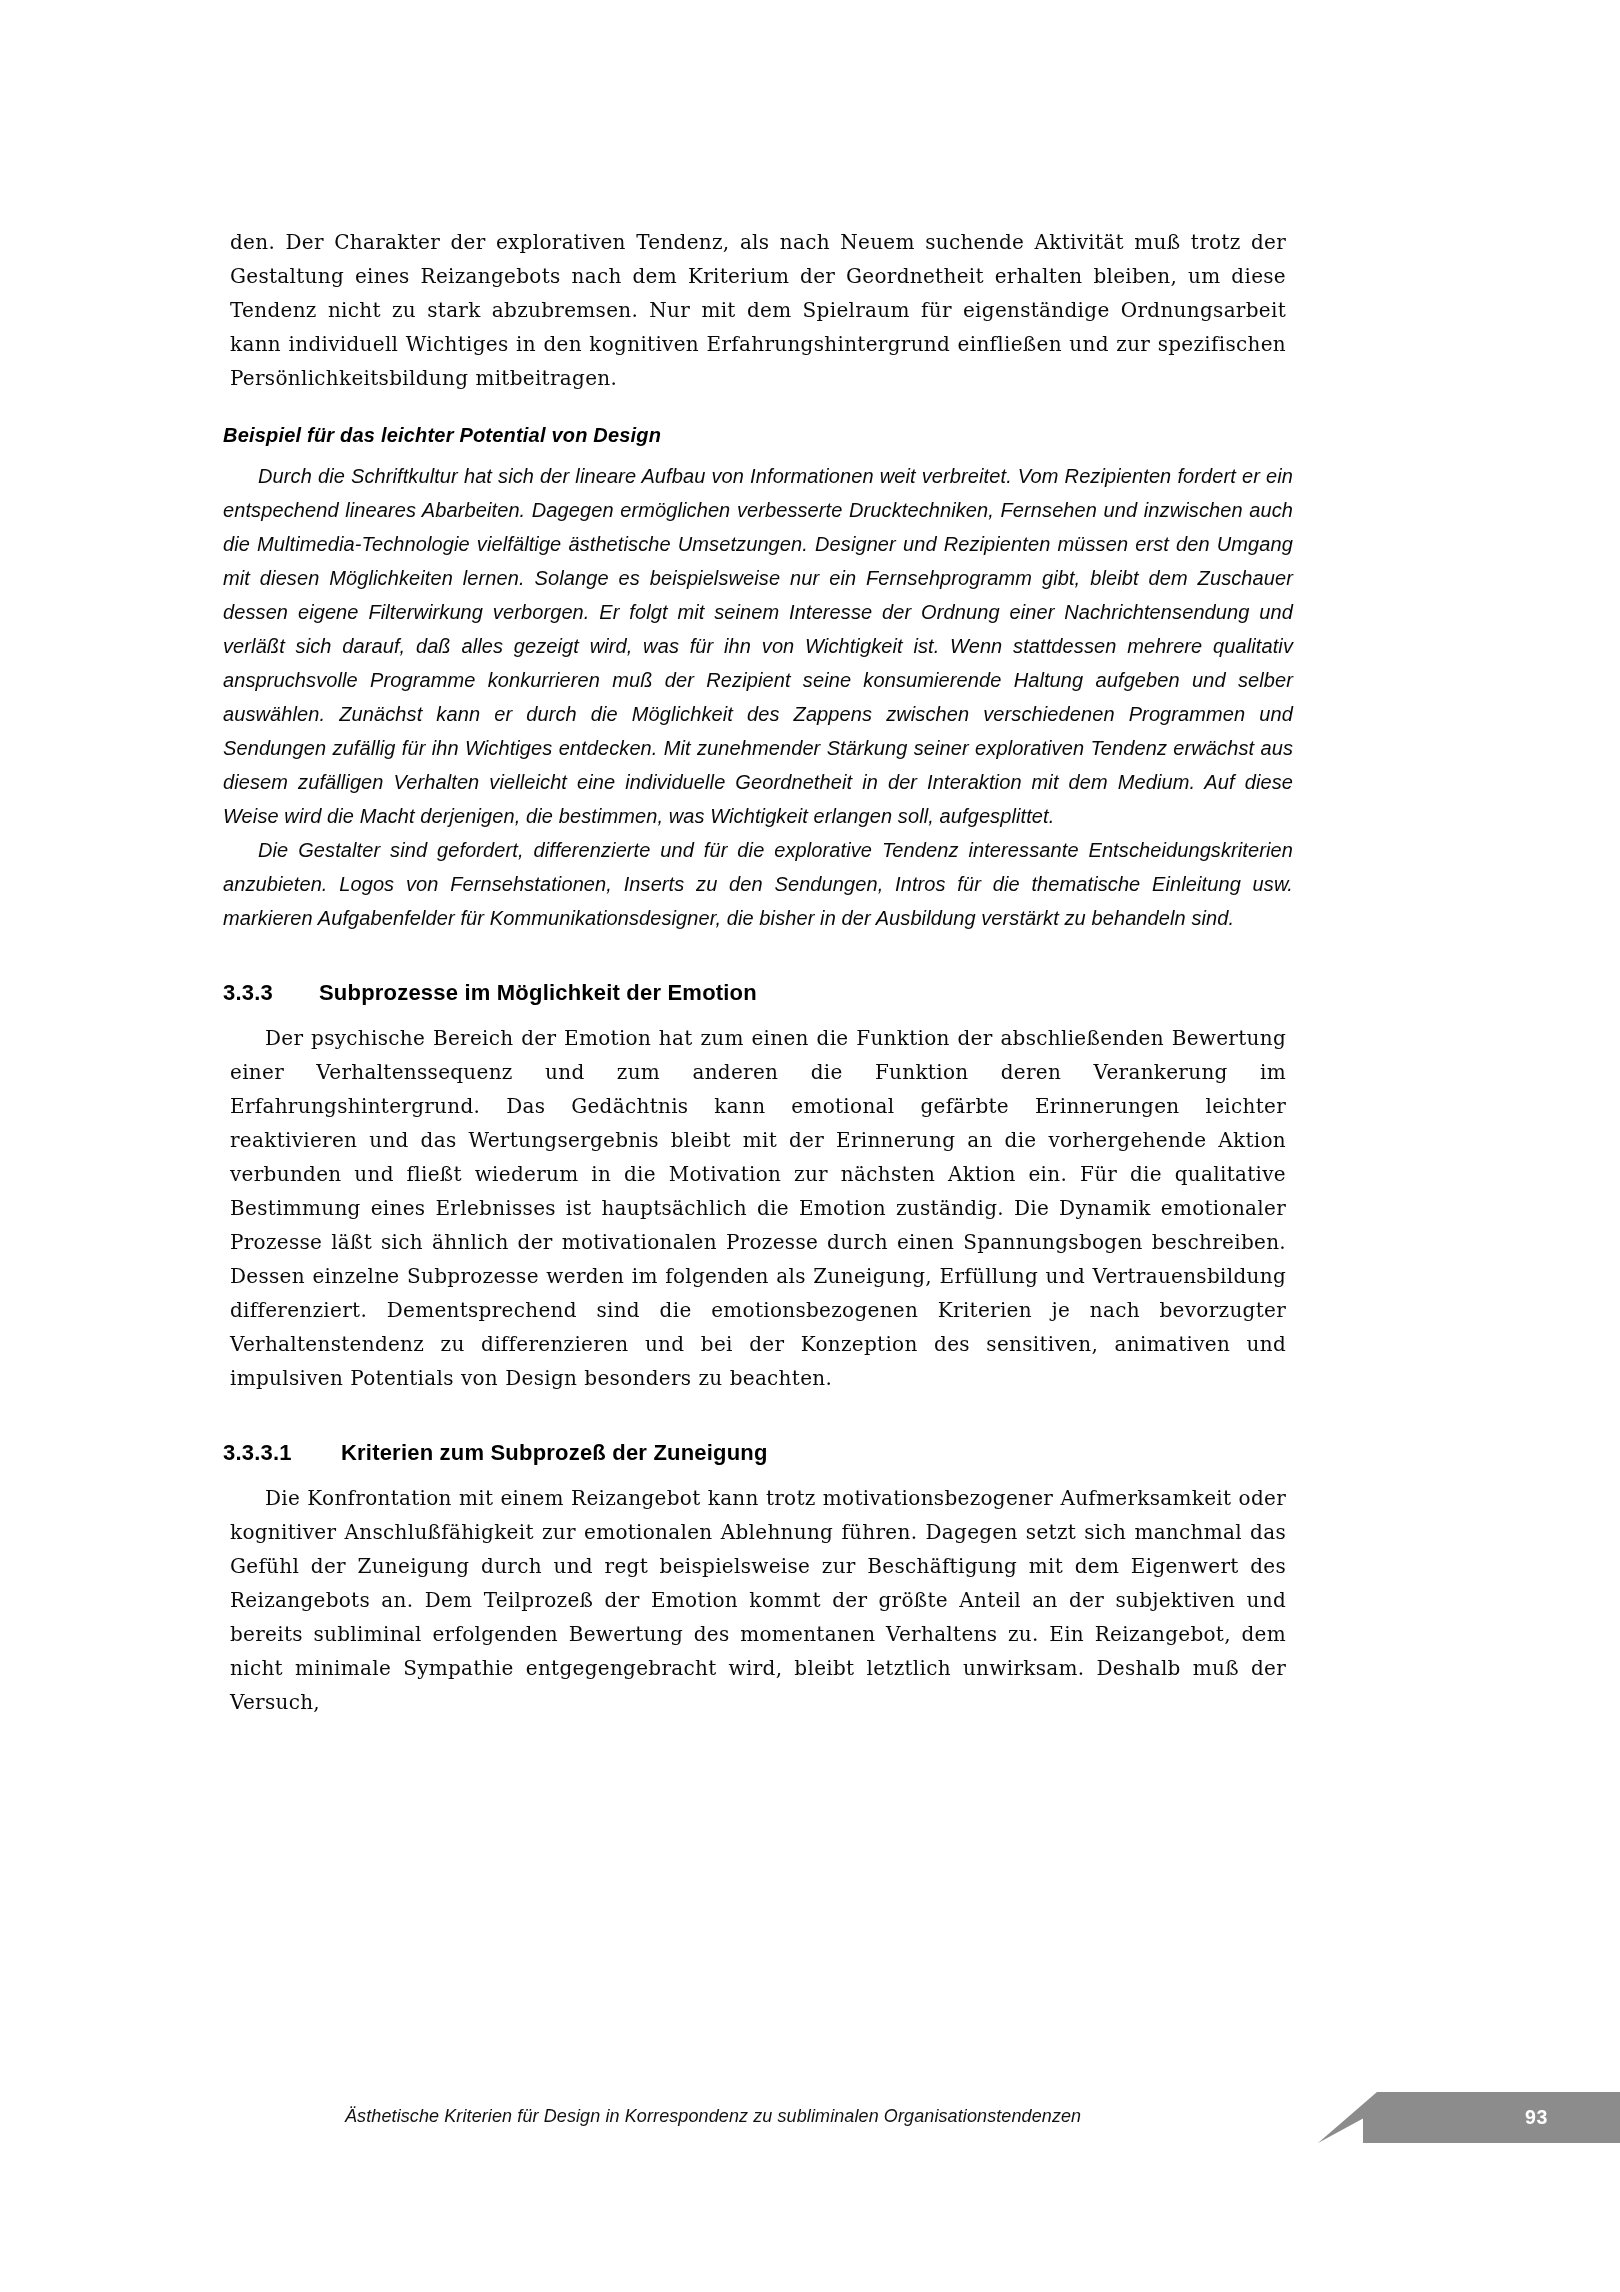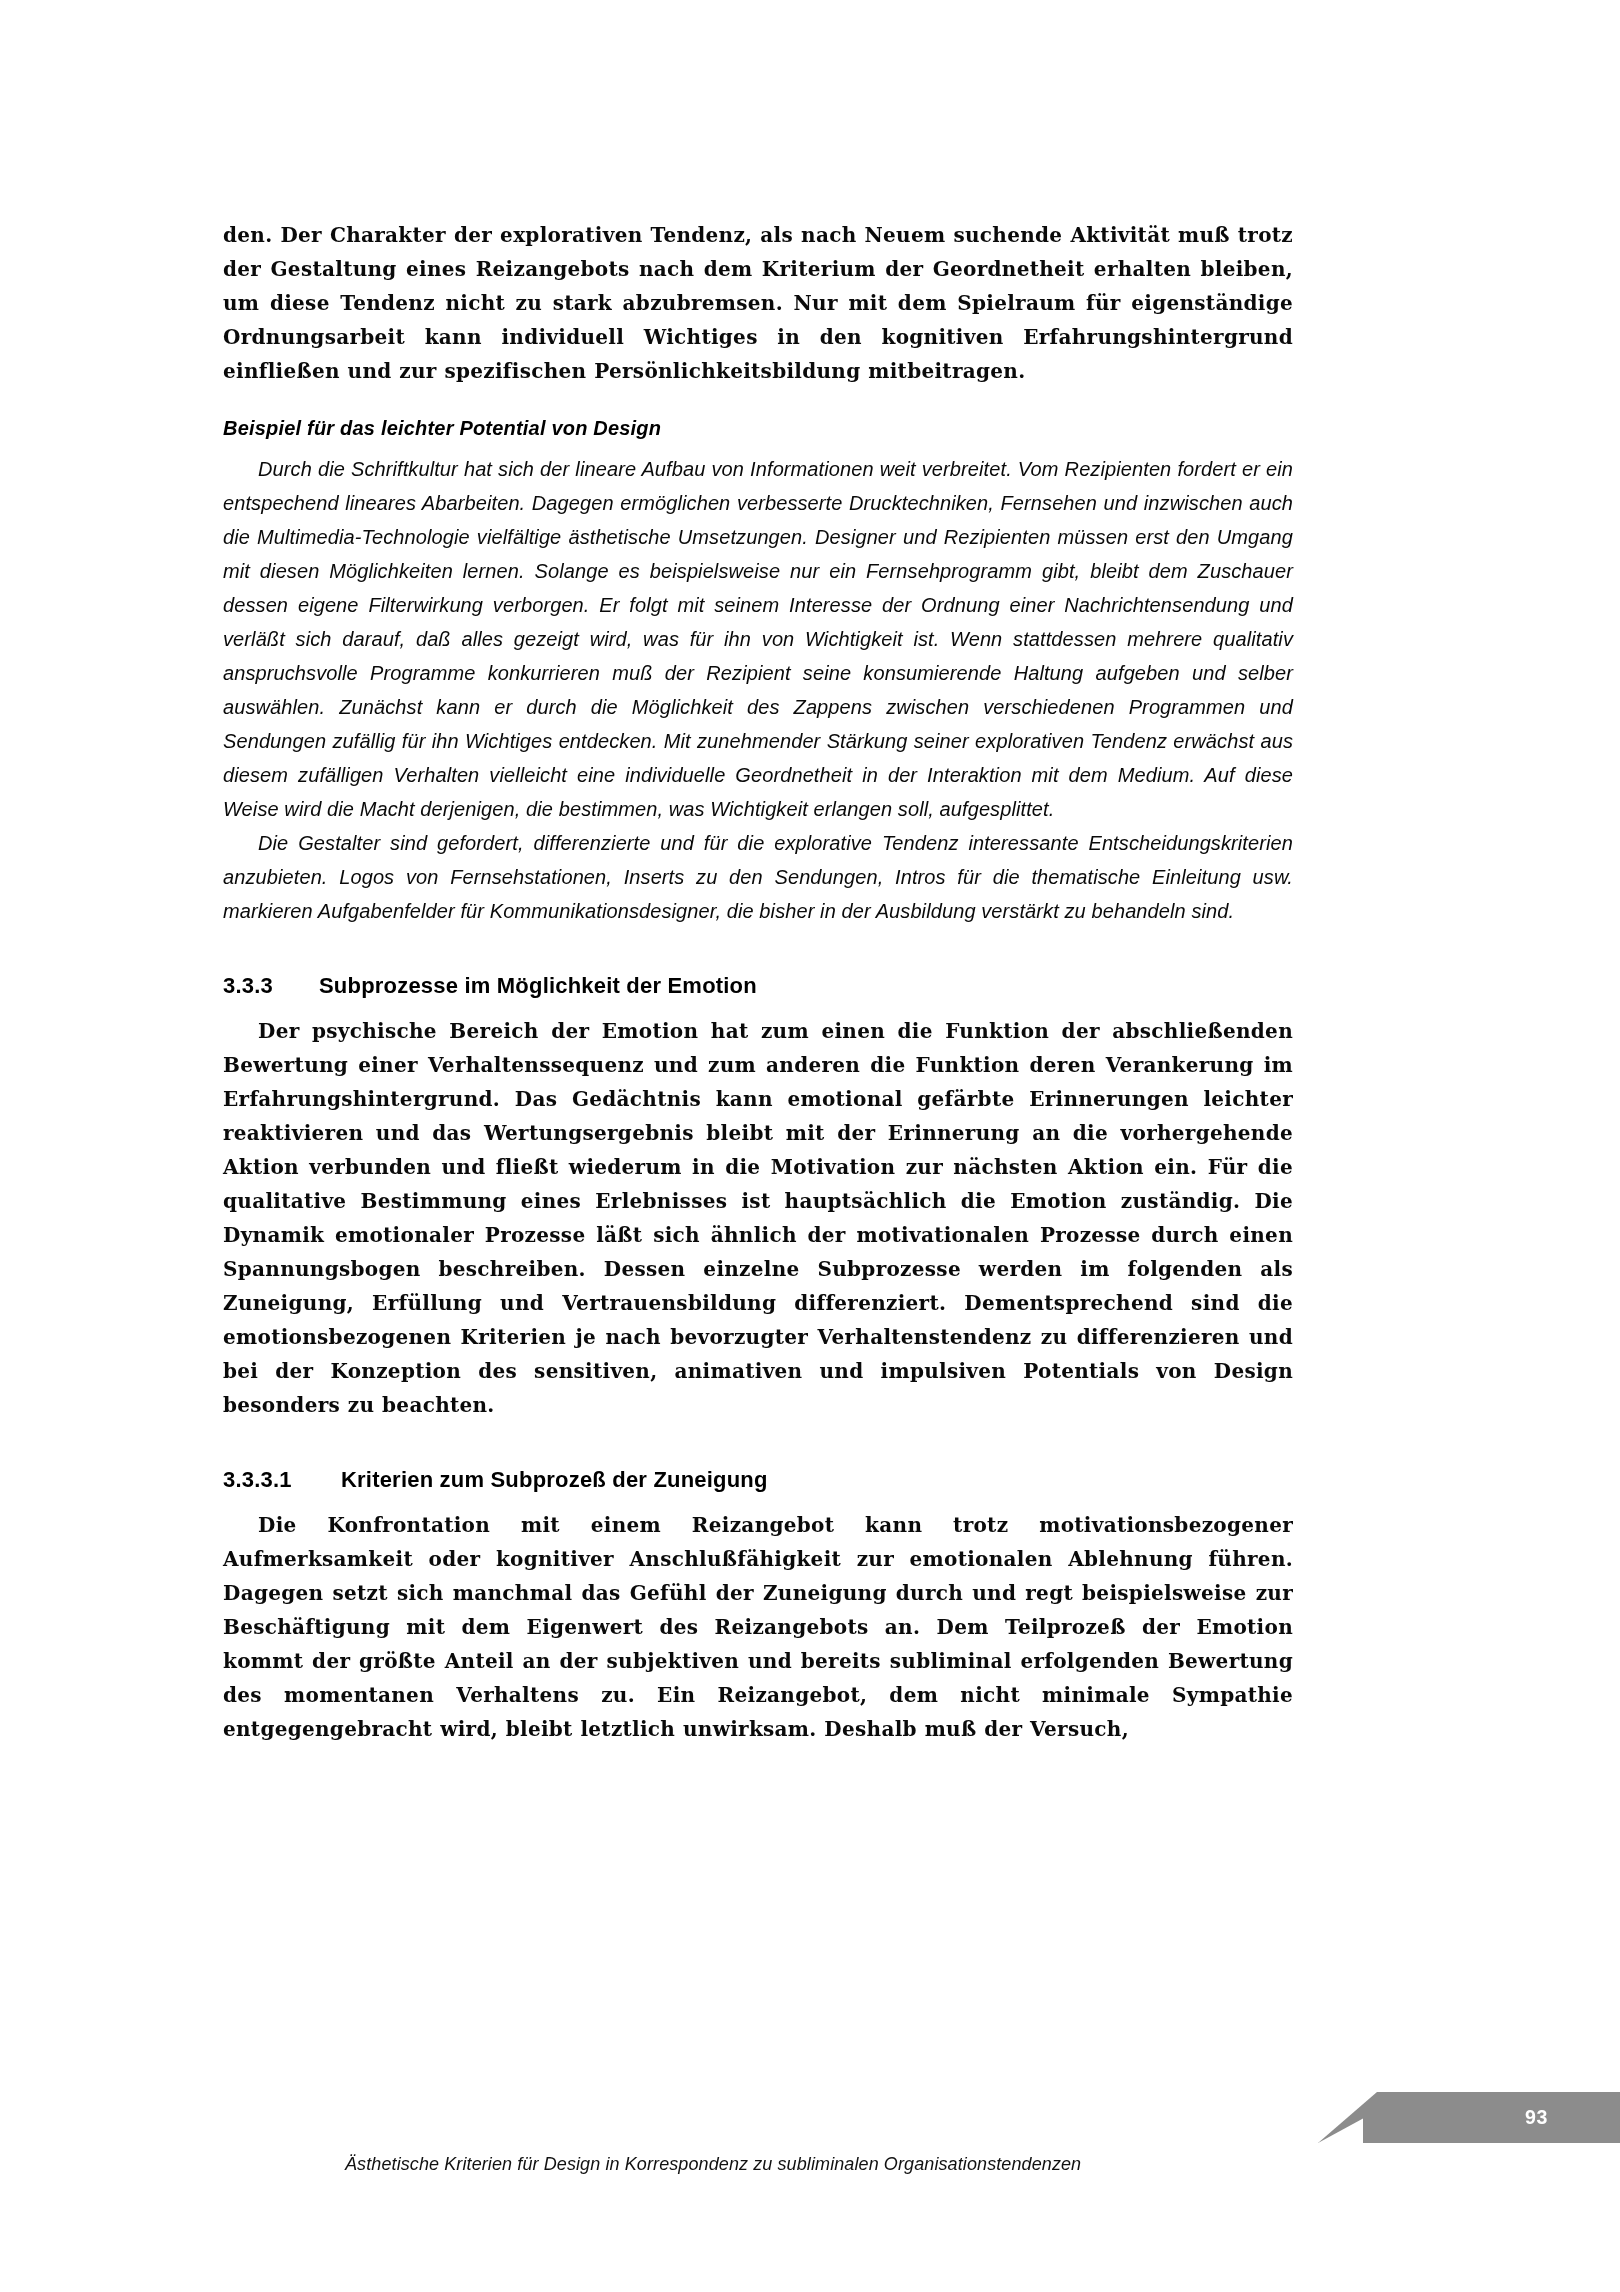--- a/index.html
+++ b/index.html
@@ -22,24 +22,23 @@
     width: 1070px;
   }
 
   
   p.serif {
     font-family: "DejaVu Serif", serif;
     font-size: 20px;
     line-height: 34px;
     color: #0a0a0a;
     text-align: justify;
-    margin: 0;
+    margin: 7px;
     letter-spacing: 0.3px;
     word-spacing: 0.5px;
-    font-weight: bold;
   }
   p.serif.indent { text-indent: 35px; }
 
   
   p.sans-ital {
     font-family: "Liberation Sans", sans-serif;
     font-style: italic;
     font-size: 20px;
     line-height: 34px;
     color: #0a0a0a;
@@ -87,21 +86,20 @@
   .footer-text {
     position: absolute;
     left: 345px;
     top: 13.7px;
     font-family: "Liberation Sans", sans-serif;
     font-style: italic;
     font-size: 18px;
     color: #111;
     white-space: nowrap;
     letter-spacing: 0.1px;
-    margin-top: 48px;
   }
   .footer-bar {
     position: absolute;
     left: 1318px;
     top: 0px;
     width: 302px;
     height: 51px;
     background: #8c8c8c;
   }
   .footer-bar-notch {

